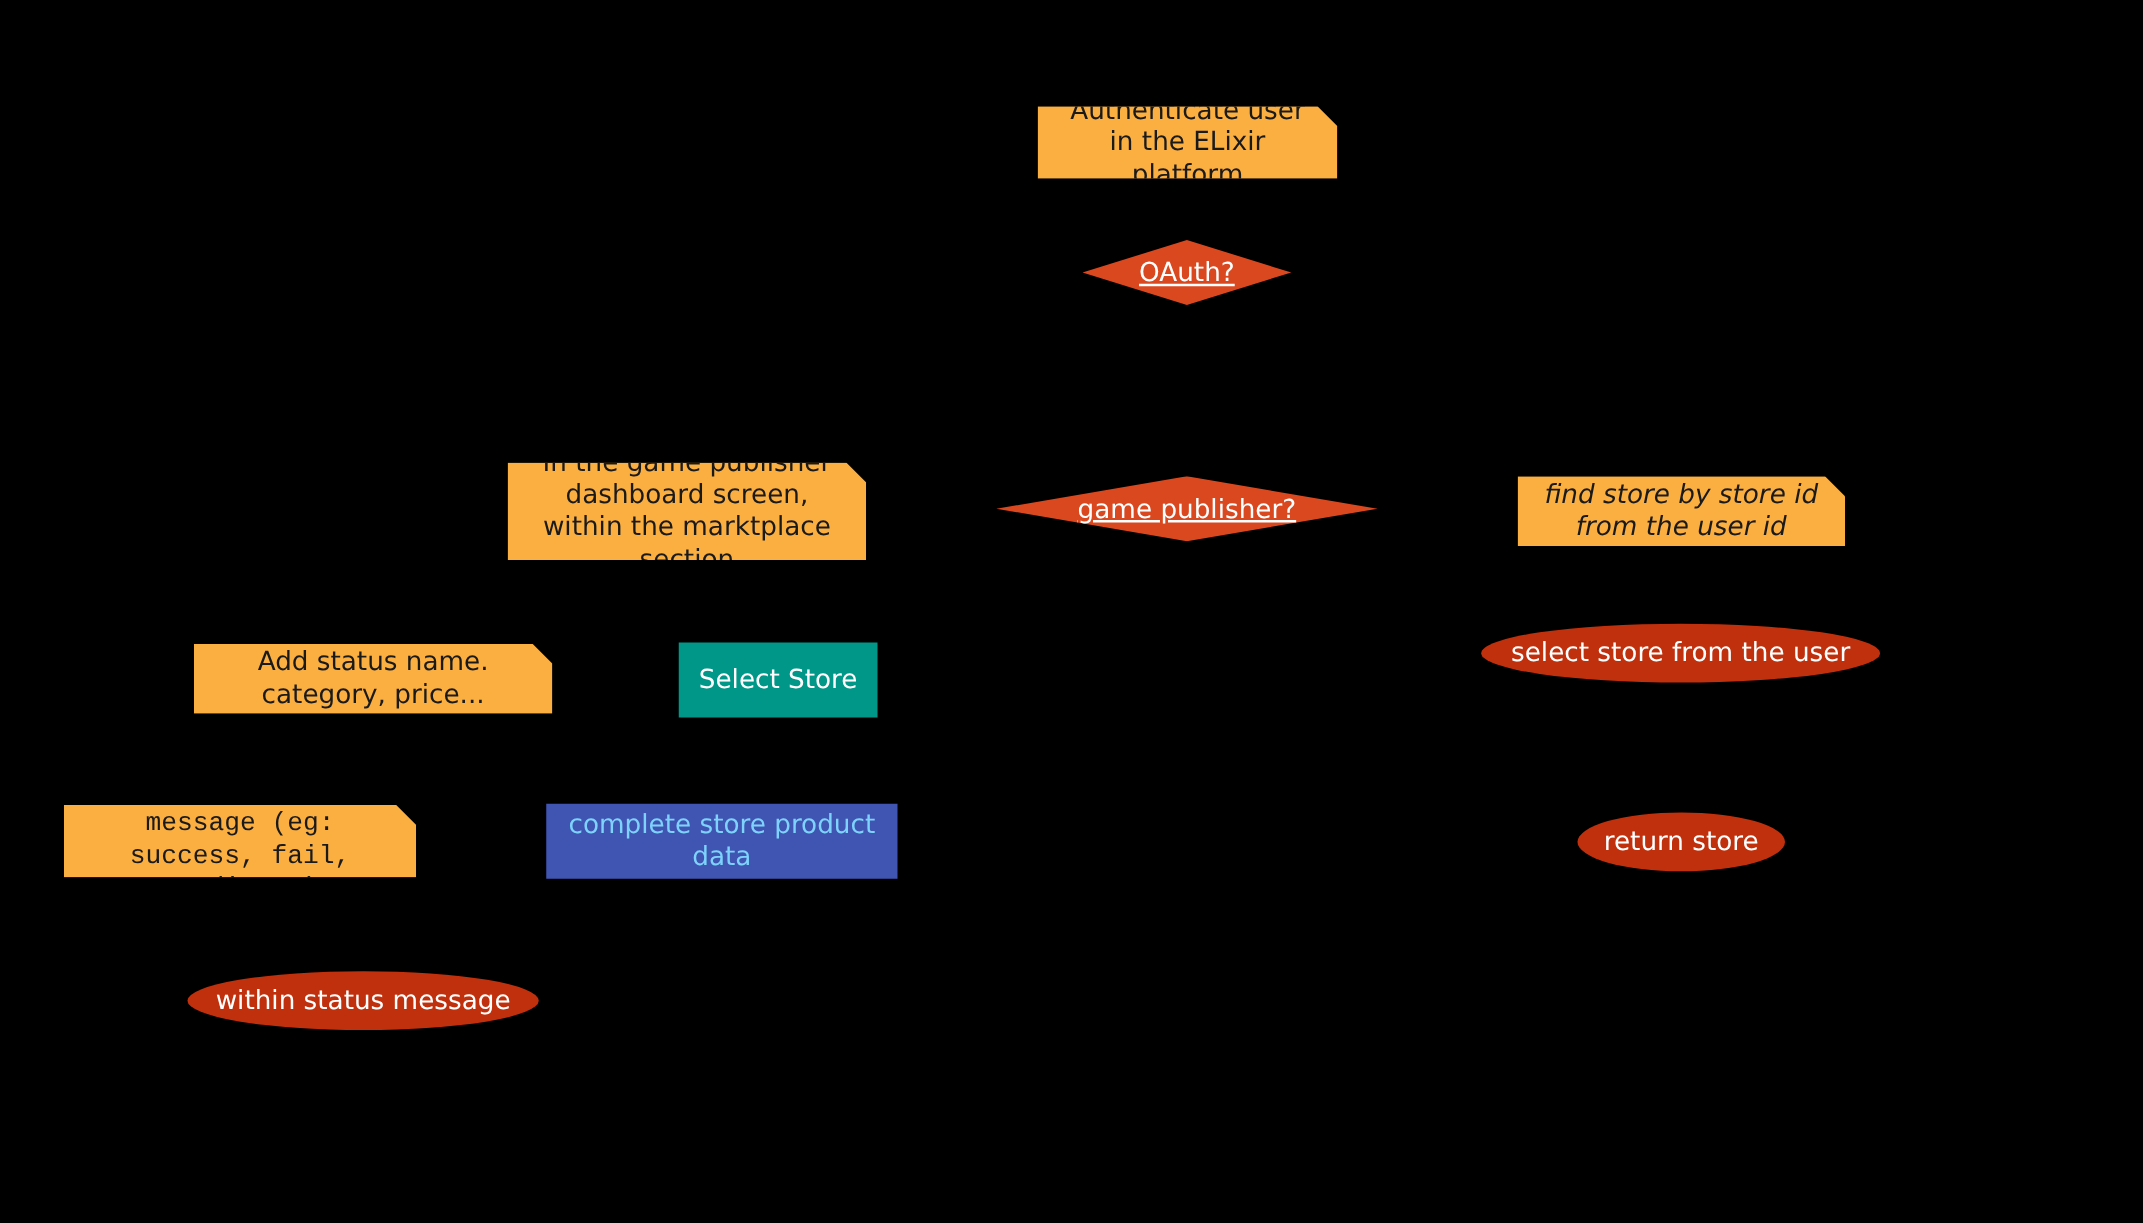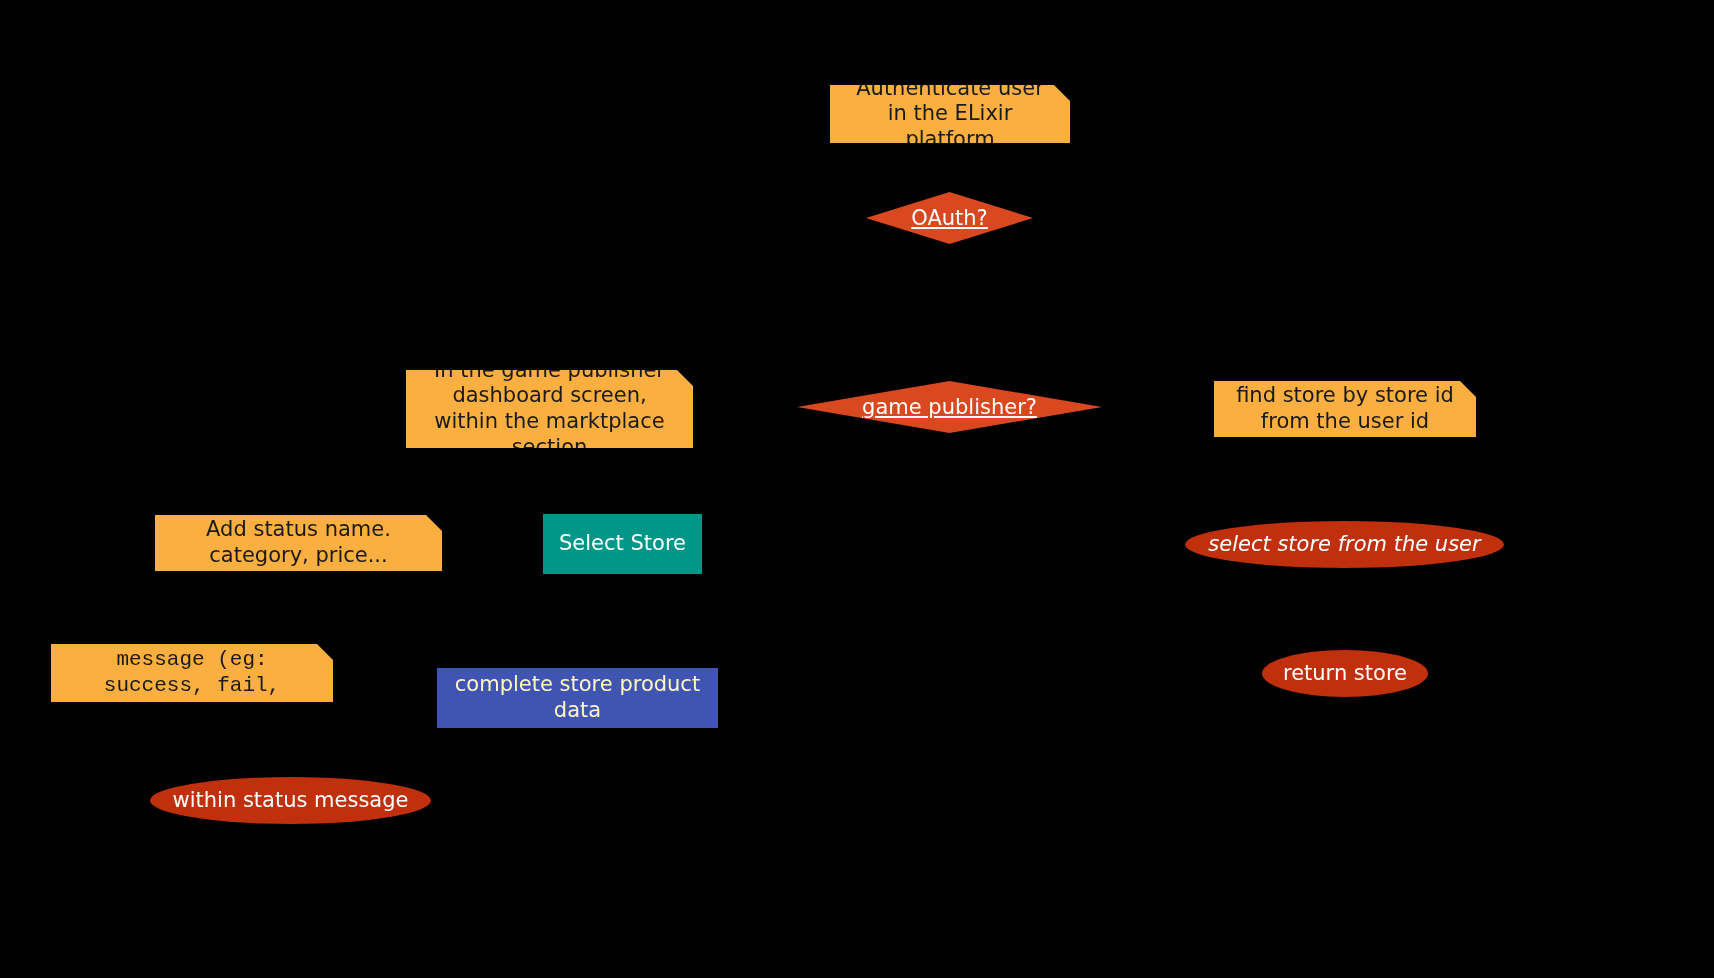--- a/index.html
+++ b/index.html
@@ -50,23 +50,22 @@
     text-decoration: underline;
   }
   
   .proc-teal {
     background: #009688;
     color: #ffffff;
     font-size: 21px;
   }
   .proc-blue {
     background: #4054B2;
-    color: #fef9c3;
+    color: #7dd3fc;
     font-size: 21px;
-    margin-top: 25px;
   }
   
   .ellipse {
     background: #C0300C;
     color: #ffffff;
     font-size: 21px;
     border-radius: 50%;
   }
 </style>
 </head>
@@ -89,34 +88,34 @@
     <span>In the game publisher dashboard screen, within the marktplace section</span>
   </div>
 
   <div class="diamond-wrap" style="left:797px; top:381px; width:305px; height:52px;">
     <svg width="305" height="52" viewBox="0 0 305 52">
       <polygon points="152.5,0 305,26 152.5,52 0,26" fill="#D9481E"></polygon>
     </svg>
     <div class="diamond-label">game publisher?</div>
   </div>
 
-  <div class="node note" style="left:1214px; top:381px; width:262px; height:56px;">
+  <div class="node note" style="left:1214px; top:381px; width:262px; height:56px;font-style:italic;">
     <span>find store by store id from the user id</span>
   </div>
 
   <div class="node note" style="left:155px; top:515px; width:287px; height:56px;">
     <span>Add status name. category, price...</span>
   </div>
 
   <div class="node proc-teal" style="left:543px; top:514px; width:159px; height:60px;">
     <span>Select Store</span>
   </div>
 
 
-  <div class="node ellipse" style="left:1185px; top:521px; width:319px; height:47px;font-style:italic;">
+  <div class="node ellipse" style="left:1185px; top:499px; width:319px; height:47px;">
     <span>select store from the user</span>
   </div>
 
   <div class="node note" style="left:51px; top:644px; width:282px; height:58px;font-family:Liberation Mono, monospace;">
     <span>Return a status message (eg: success, fail, pending..)</span>
   </div>
 
   <div class="node proc-blue" style="left:437px; top:643px; width:281px; height:60px;">
     <span>complete store product data</span>
   </div>

